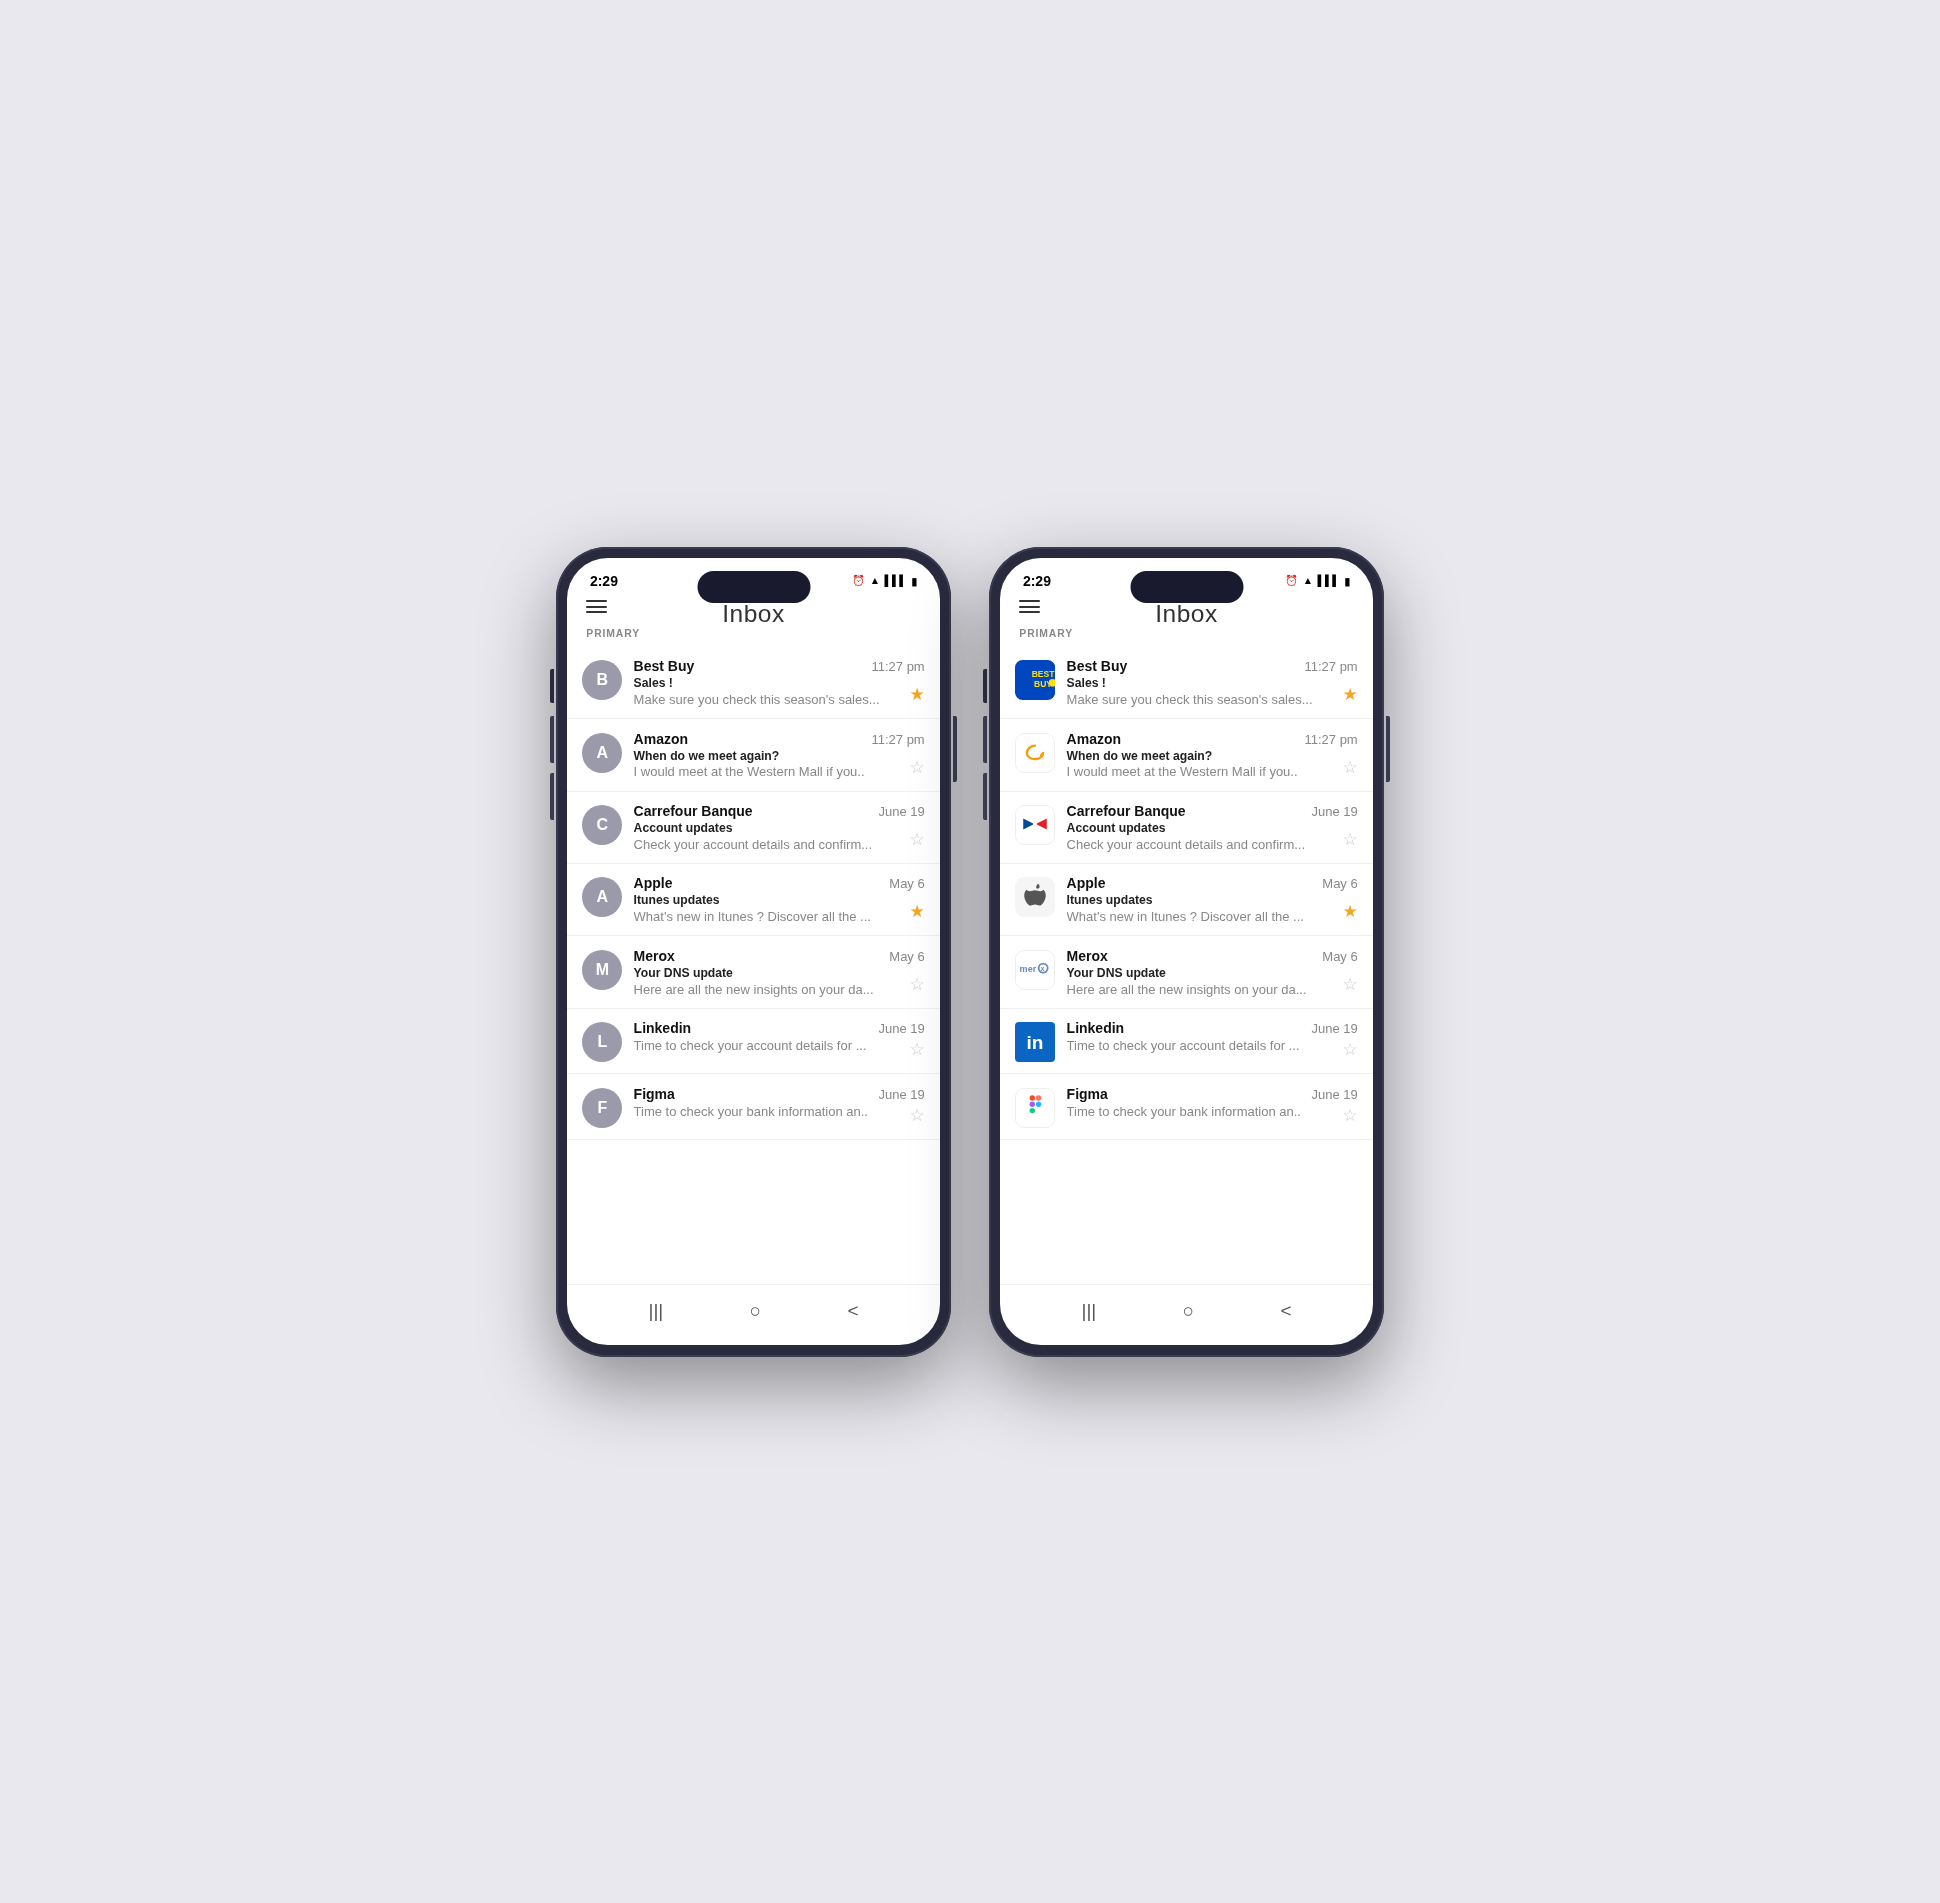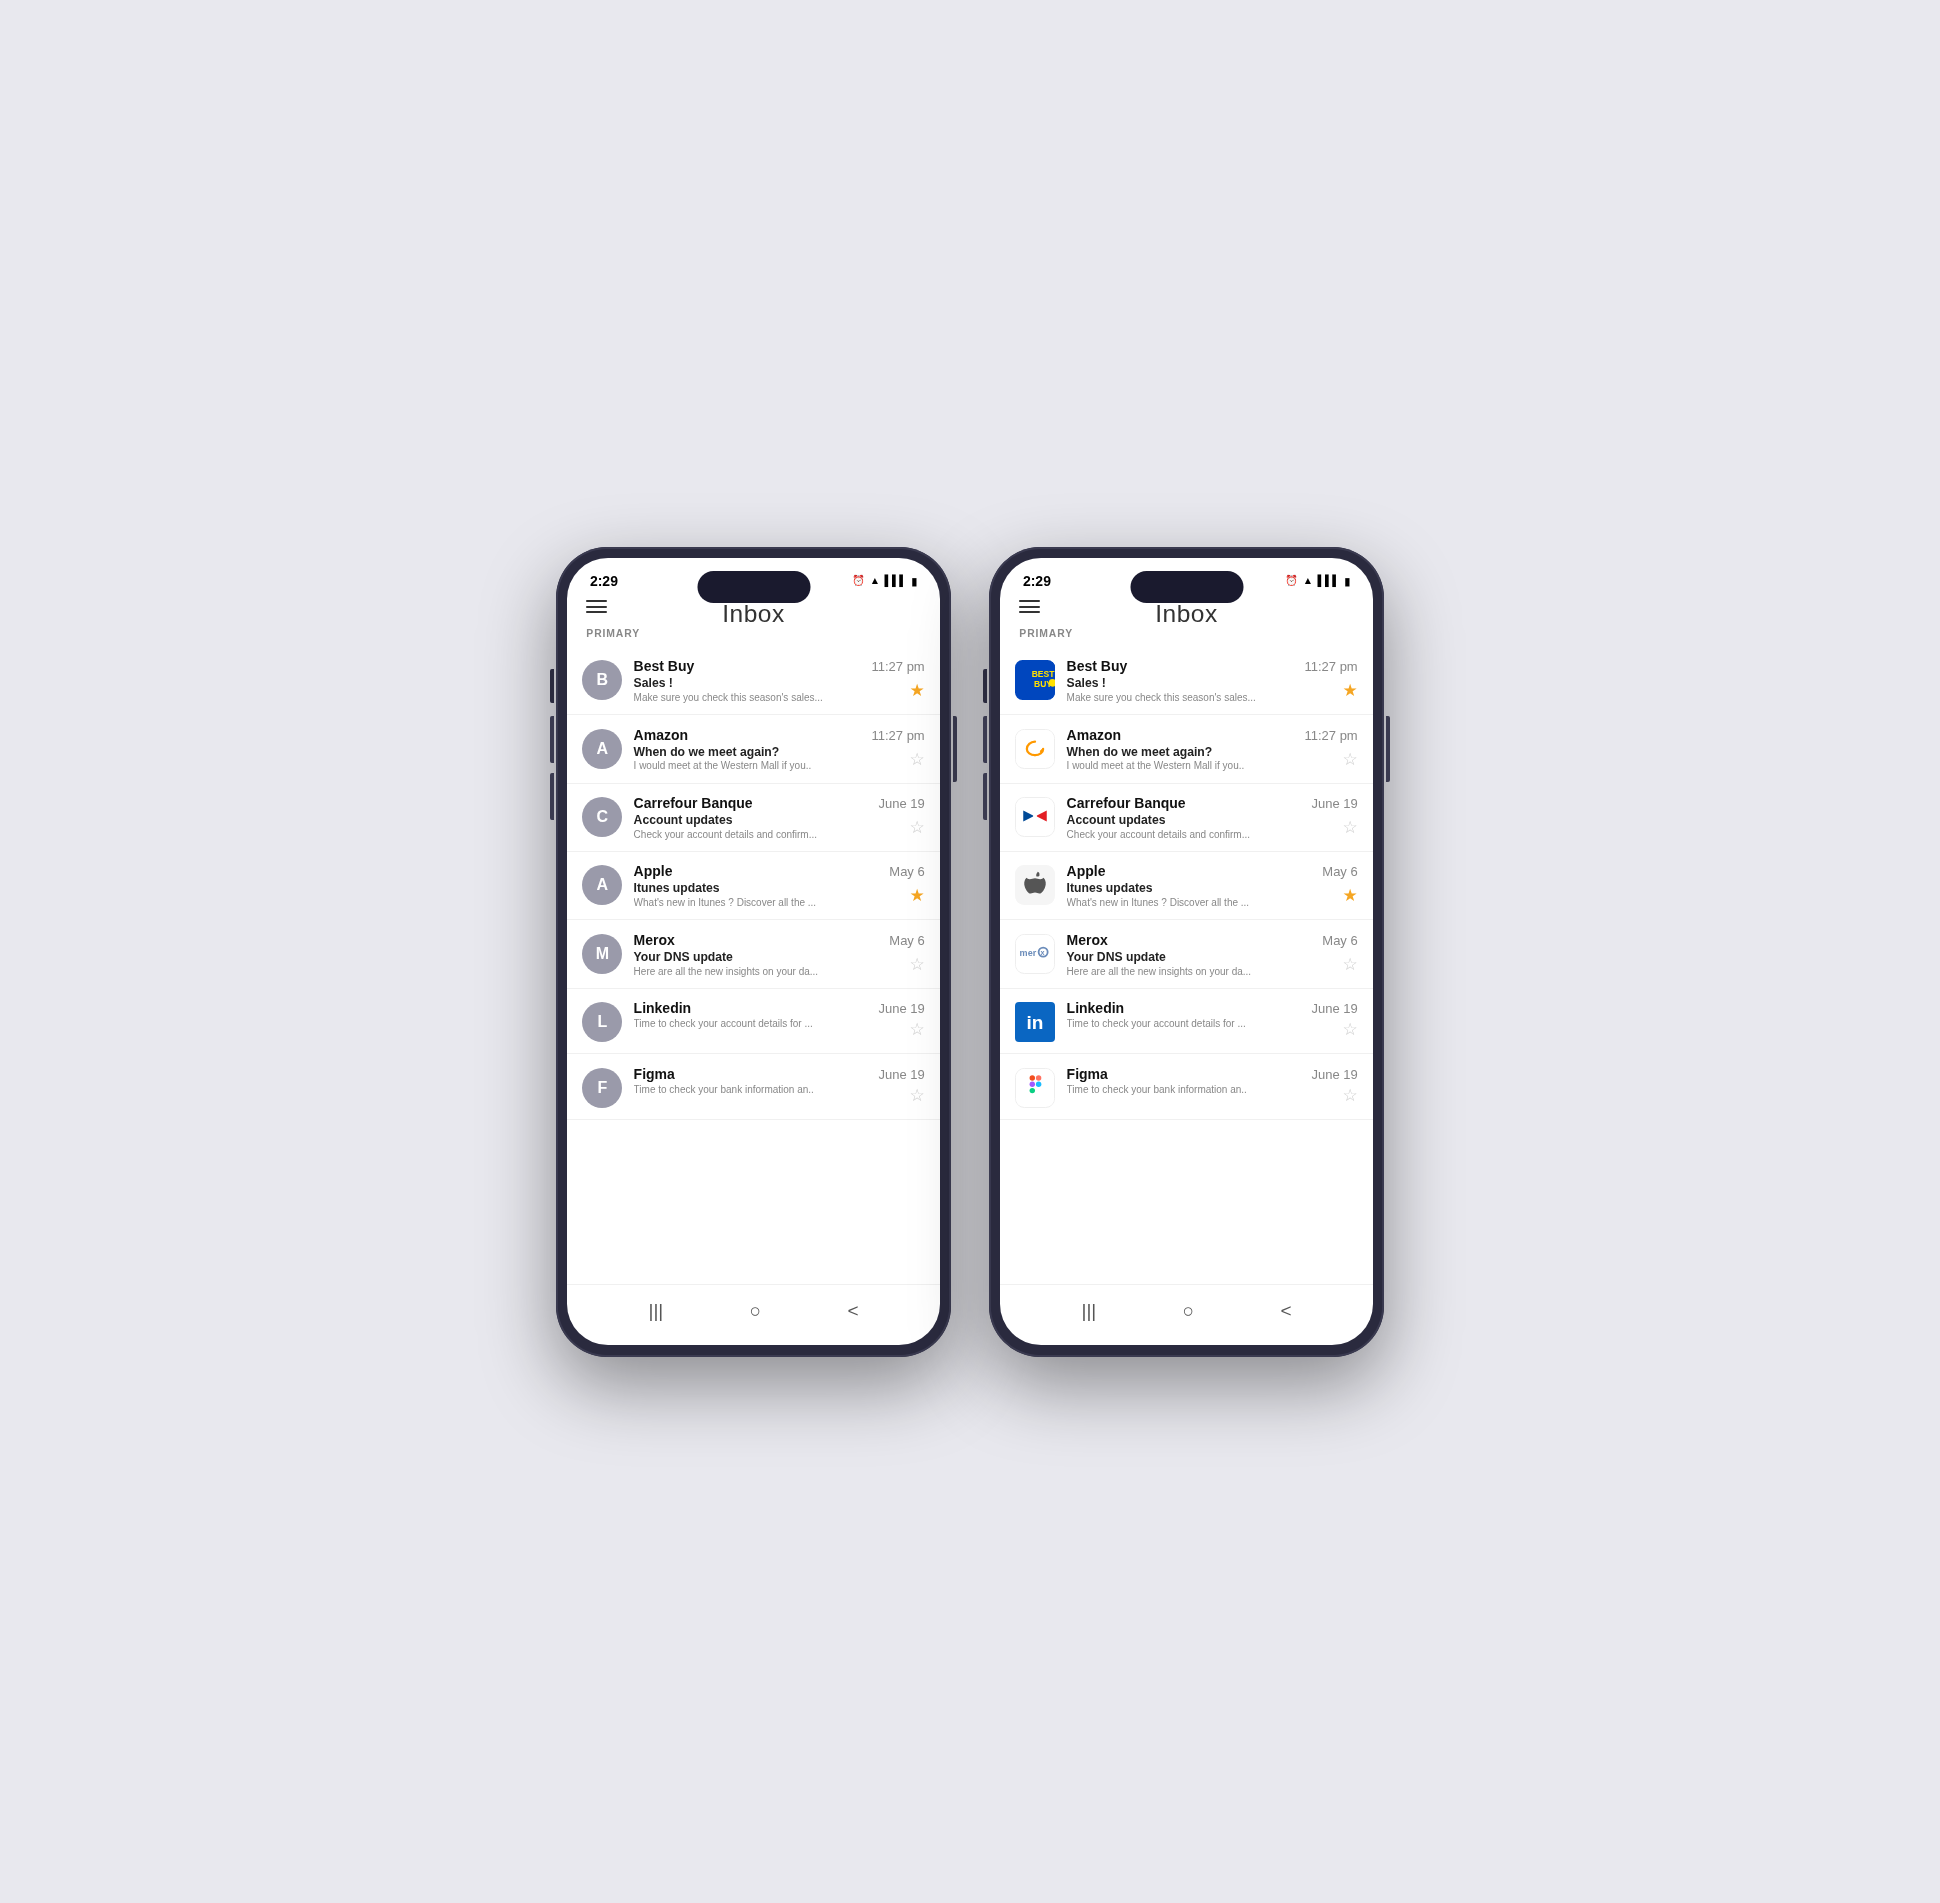--- a/index.html
+++ b/index.html
@@ -230,21 +230,21 @@
     }
 
     .email-subject {
       font-size: 12.2px;
       font-weight: 600;
       color: #222;
       margin-bottom: 1.9px;
     }
 
     .email-preview {
-      font-size: 10px;
+      font-size: 13px;
       color: #888;
       white-space: nowrap;
       overflow: hidden;
       text-overflow: ellipsis;
     }
 
     .email-star {
       position: absolute;
       bottom: 13px;
       right: 15px;

